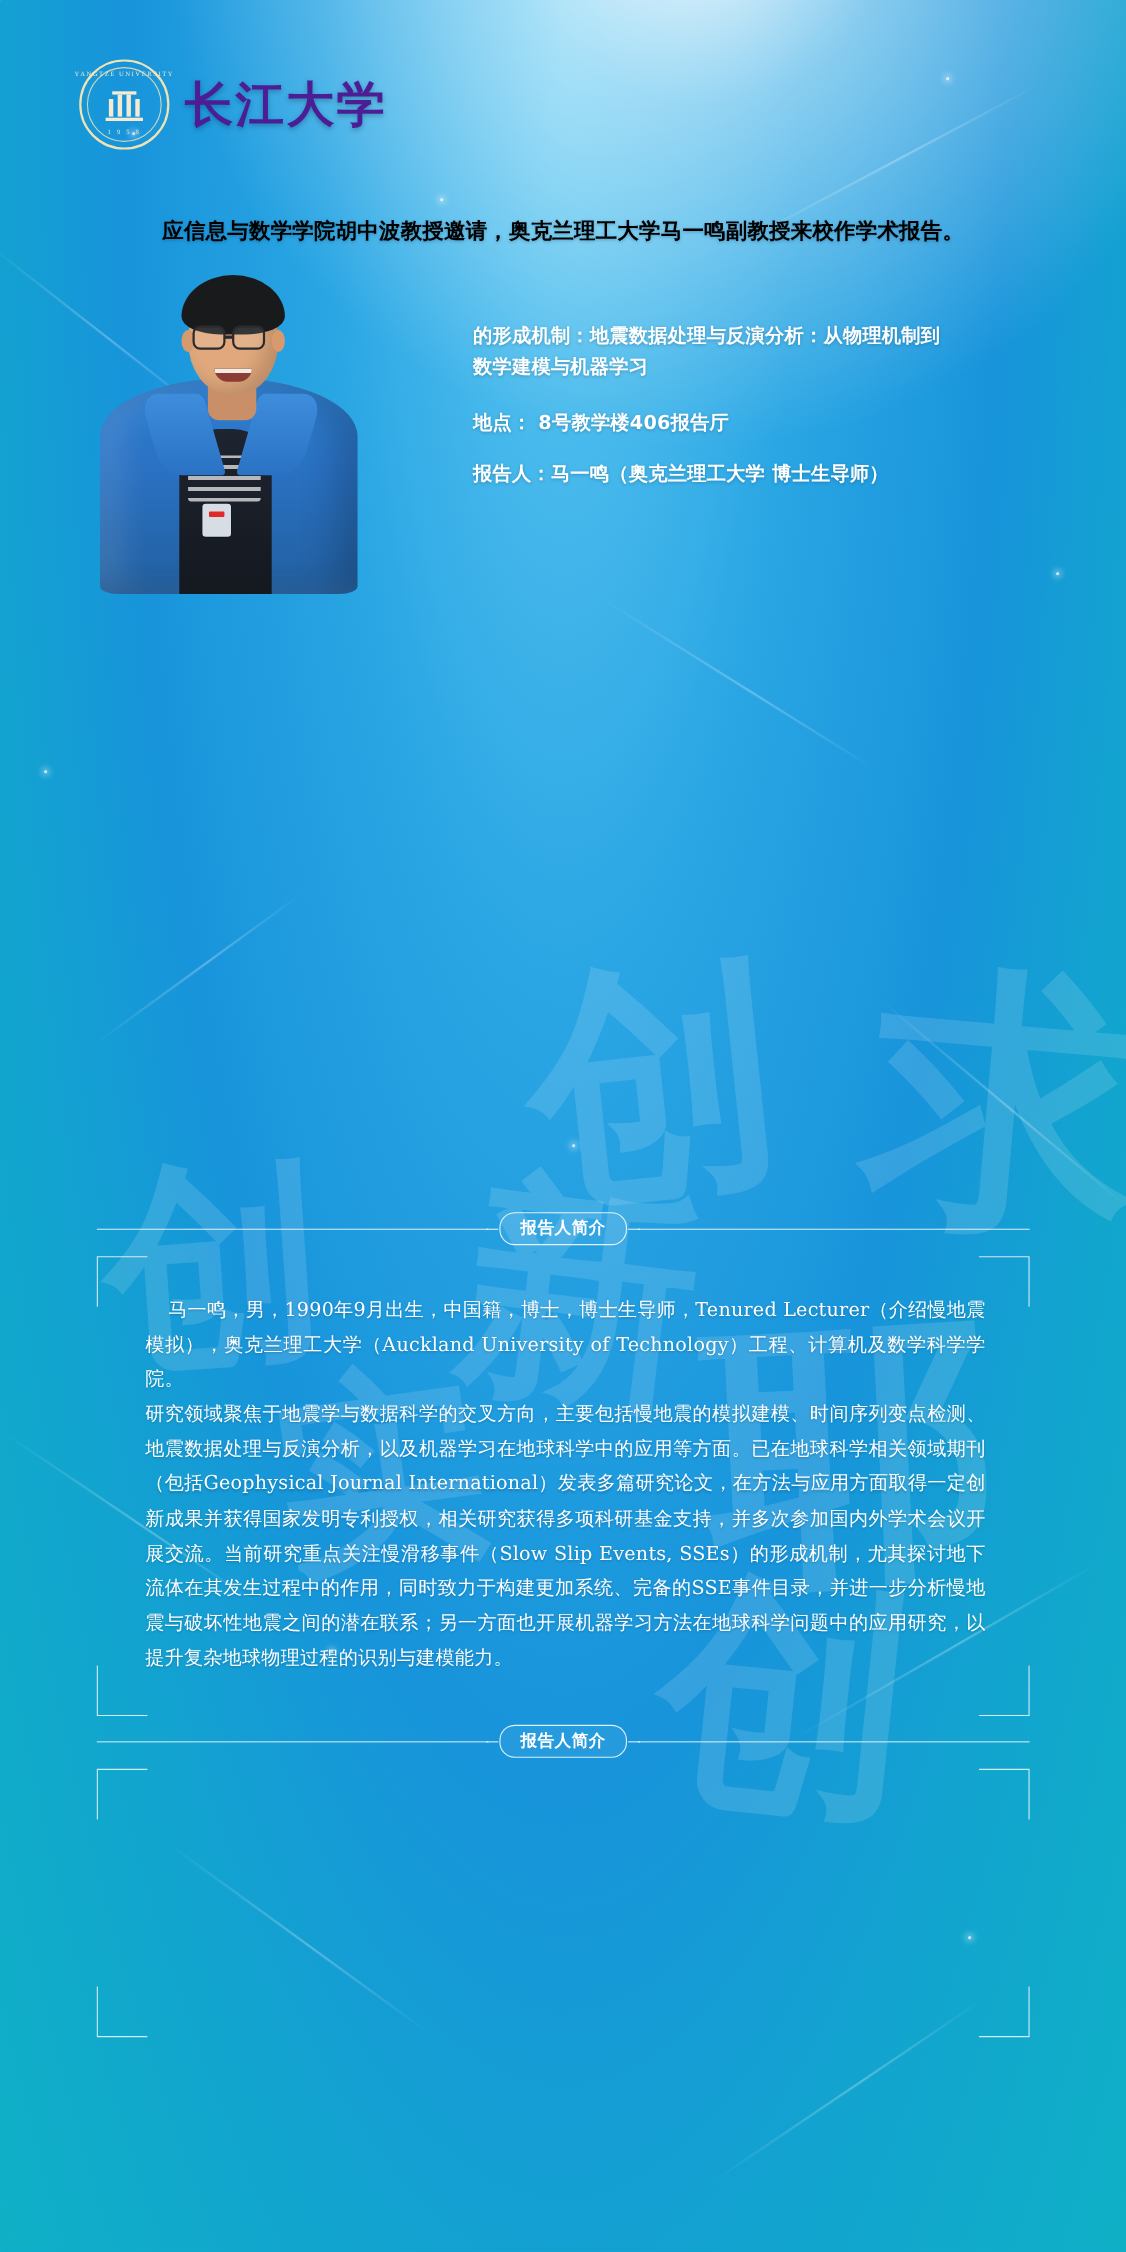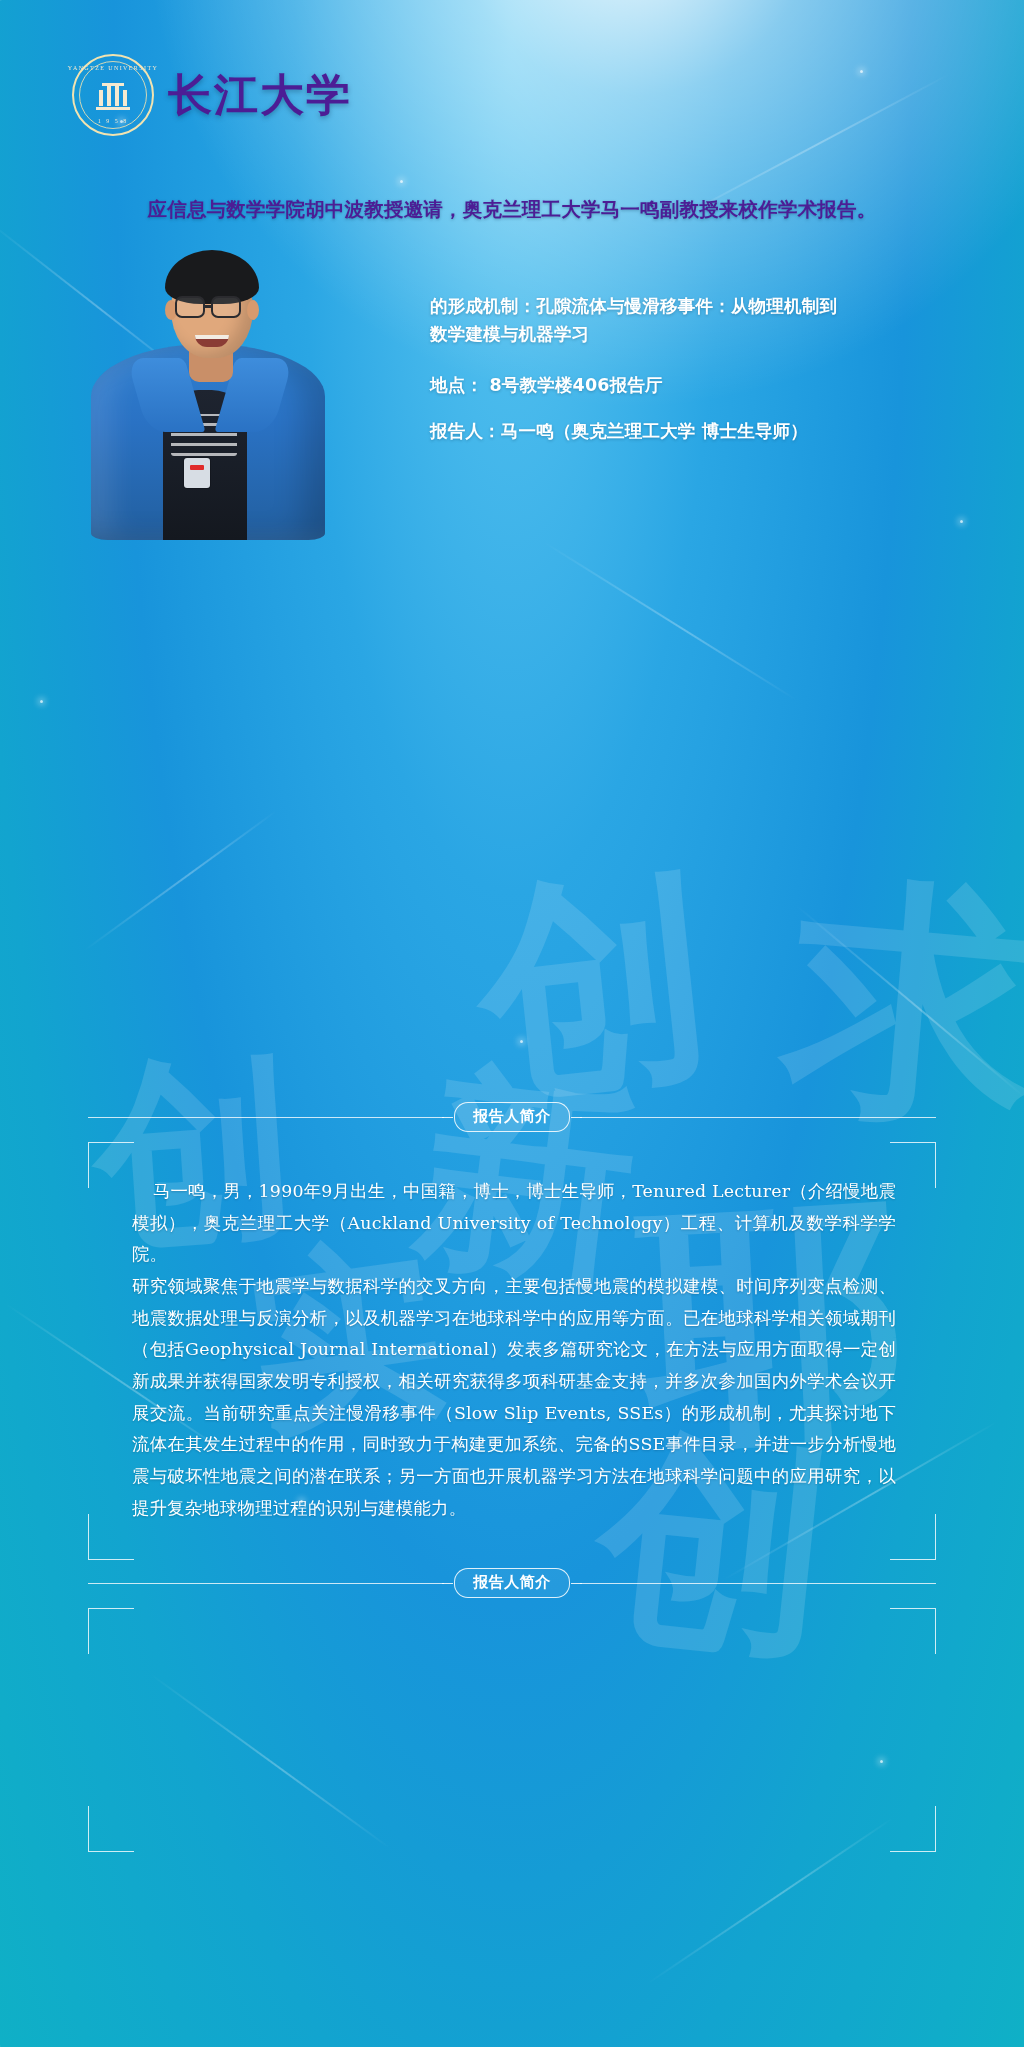--- a/index.html
+++ b/index.html
@@ -110,21 +110,21 @@
 
   
   #invite-line {
     position: absolute;
     left: 0; right: 0;
     top: 196px;
     text-align: center;
     font-family: "DejaVu Sans", sans-serif;
     font-weight: 700;
     font-size: 19.5px;
-    color: #4c1d95;
+    color: #000000;
     letter-spacing: .2px;
     text-shadow: 0 1px 3px rgba(0,50,80,.35);
   }
 
   
   #photo {
     position: absolute;
     left: 85px; top: 240px;
     width: 245px; height: 300px;
     overflow: hidden;
@@ -390,21 +390,21 @@
   <div id="ph-ear-l"></div>
   <div id="ph-ear-r"></div>
   <div class="ph-glass" id="ph-glass-l"></div>
   <div class="ph-glass" id="ph-glass-r"></div>
   <div id="ph-bridge"></div>
   <div id="ph-mouth"></div>
 </div>
 
 <div id="info">
   <div class="row tight">
-    <span>的形成机制：</span><span>孔隙流体与慢滑移事件：从物理机制到</span>
+    <span>的形成机制：</span><span>地震数据处理与反演分析：从物理机制到</span>
     <span class="title-line2">数学建模与机器学习</span>
   </div>
   <div class="row">
     <span>地点：</span>&nbsp;<span>8号教学楼406报告厅</span>
   </div>
   <div class="row">
     <span>报告人：</span><span>马一鸣（奥克兰理工大学 博士生导师）</span>
   </div>
 </div>
 

